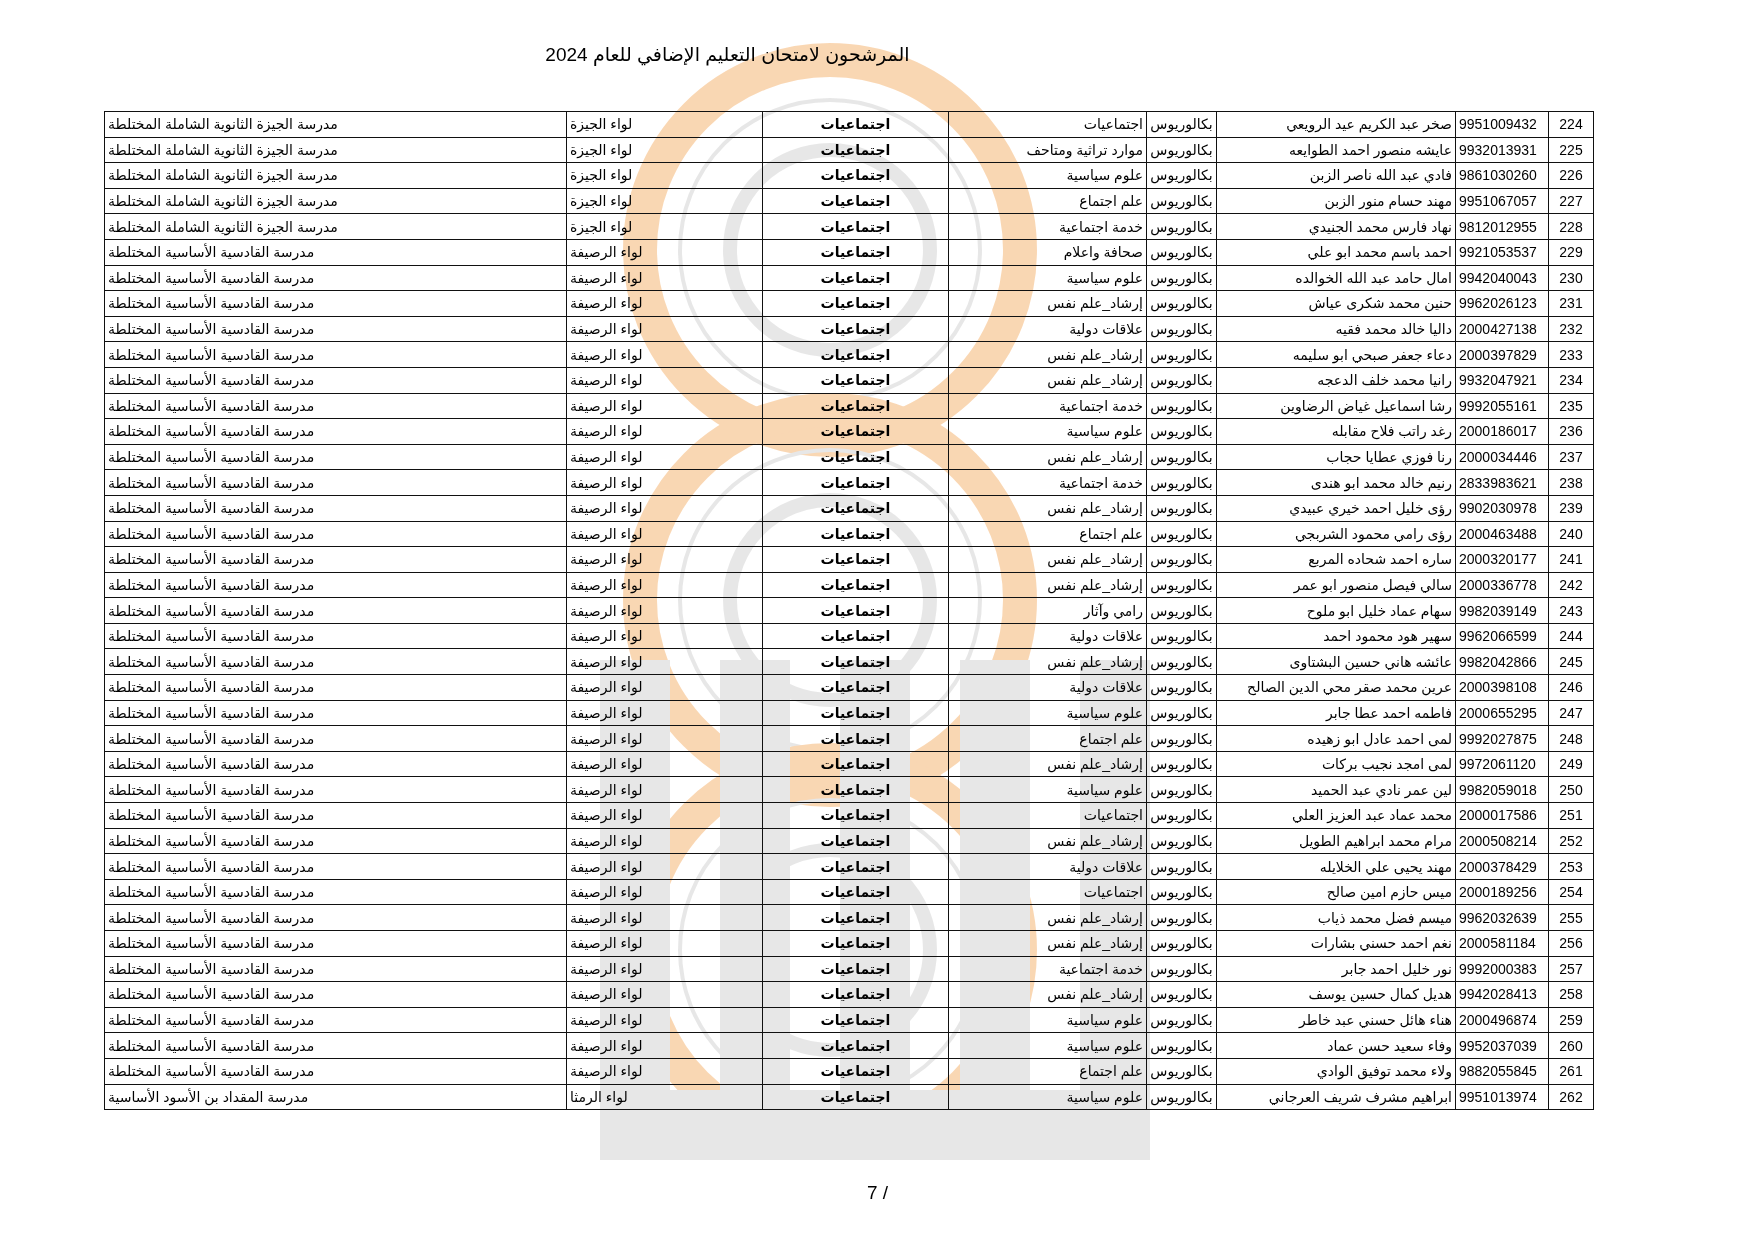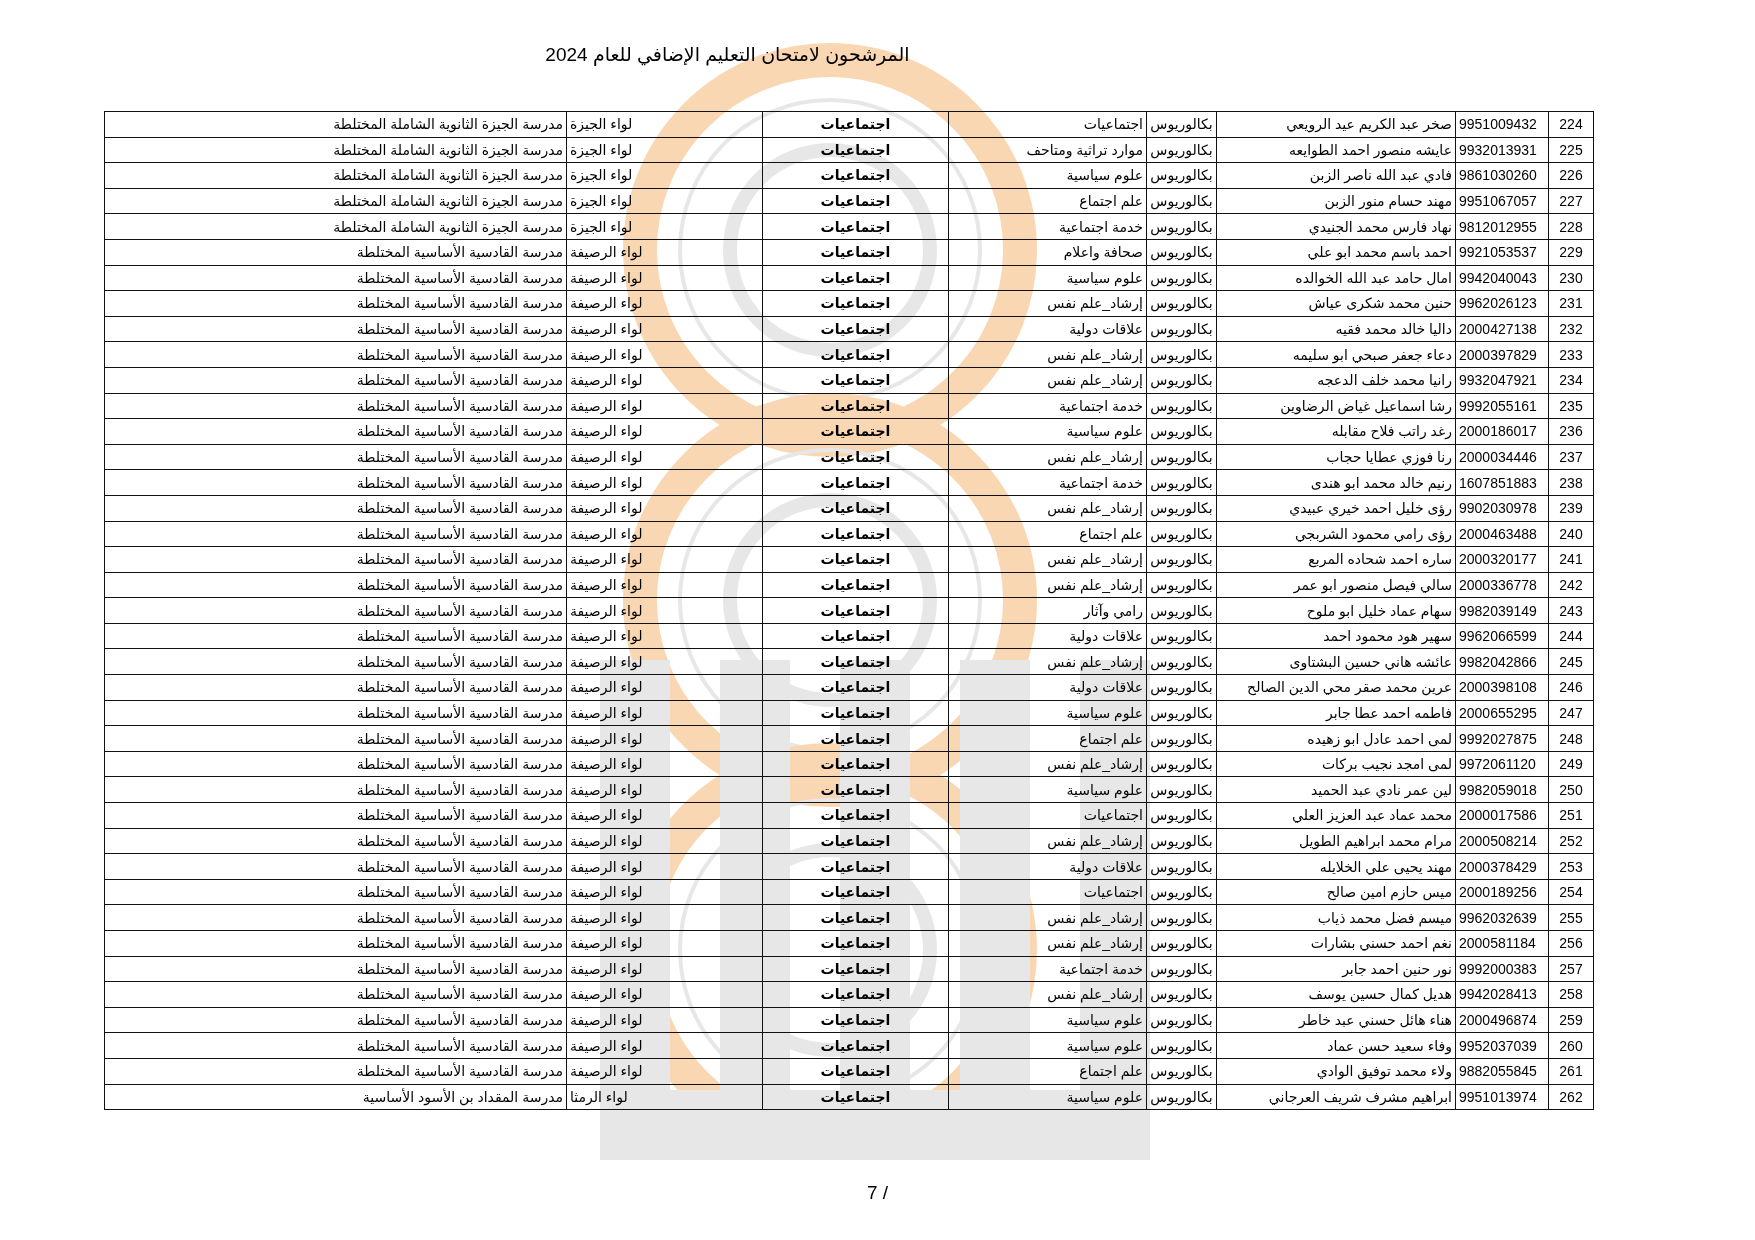--- a/index.html
+++ b/index.html
@@ -8,21 +8,21 @@
   .title { position: absolute; top: 43px; left: 0; width: 1455px; text-align: center; font-size: 19px; direction: rtl; z-index: 2; }
   table.grid { position: absolute; top: 111px; left: 104px; border-collapse: collapse; direction: rtl; table-layout: fixed; z-index: 2; }
   table.grid td { border: 1.3px solid #111; height: 24.6px; padding: 0 3px; font-size: 14px; white-space: nowrap; overflow: hidden; line-height: 24px; background: transparent; }
   td.c-num { width: 38px; text-align: center; }
   td.c-id { width: 86px; text-align: left; direction: ltr; font-size: 15px; }
   td.c-name { width: 232px; text-align: right; }
   td.c-deg { width: 63px; text-align: center; }
   td.c-major { width: 191px; text-align: right; }
   td.c-cat { width: 179px; text-align: center; font-weight: bold; }
   td.c-dist { width: 189px; text-align: left; }
-  td.c-school { width: 455px; text-align: right; margin-left: 36px; }
+  td.c-school { width: 455px; text-align: left; margin-left: 36px; }
   .page-num { position: absolute; top: 1182px; left: 0; width: 1755px; text-align: center; font-size: 19px; z-index: 2; }
 </style>
 </head>
 <body>
 
 <svg class="watermark" viewBox="0 0 1755 1240" xmlns="http://www.w3.org/2000/svg">
   <g opacity="0.5">
 
     <g transform="translate(830,250)">
       <circle r="190" fill="none" stroke="#f5b06a" stroke-width="34"></circle>
@@ -188,21 +188,21 @@
         <td class="c-id">2000034446</td>
         <td class="c-name">رنا فوزي عطايا حجاب</td>
         <td class="c-deg">بكالوريوس</td>
         <td class="c-major">إرشاد_علم نفس</td>
         <td class="c-cat">اجتماعيات</td>
         <td class="c-dist">لواء الرصيفة</td>
         <td class="c-school">مدرسة القادسية الأساسية المختلطة</td>
       </tr>
       <tr>
         <td class="c-num">238</td>
-        <td class="c-id">1607851883</td>
+        <td class="c-id">2833983621</td>
         <td class="c-name">رنيم خالد محمد ابو هندى</td>
         <td class="c-deg">بكالوريوس</td>
         <td class="c-major">خدمة اجتماعية</td>
         <td class="c-cat">اجتماعيات</td>
         <td class="c-dist">لواء الرصيفة</td>
         <td class="c-school">مدرسة القادسية الأساسية المختلطة</td>
       </tr>
       <tr>
         <td class="c-num">239</td>
         <td class="c-id">9902030978</td>
@@ -379,21 +379,21 @@
         <td class="c-name">نغم احمد حسني بشارات</td>
         <td class="c-deg">بكالوريوس</td>
         <td class="c-major">إرشاد_علم نفس</td>
         <td class="c-cat">اجتماعيات</td>
         <td class="c-dist">لواء الرصيفة</td>
         <td class="c-school">مدرسة القادسية الأساسية المختلطة</td>
       </tr>
       <tr>
         <td class="c-num">257</td>
         <td class="c-id">9992000383</td>
-        <td class="c-name">نور حنين احمد جابر</td>
+        <td class="c-name">نور خليل احمد جابر</td>
         <td class="c-deg">بكالوريوس</td>
         <td class="c-major">خدمة اجتماعية</td>
         <td class="c-cat">اجتماعيات</td>
         <td class="c-dist">لواء الرصيفة</td>
         <td class="c-school">مدرسة القادسية الأساسية المختلطة</td>
       </tr>
       <tr>
         <td class="c-num">258</td>
         <td class="c-id">9942028413</td>
         <td class="c-name">هديل كمال حسين يوسف</td>

